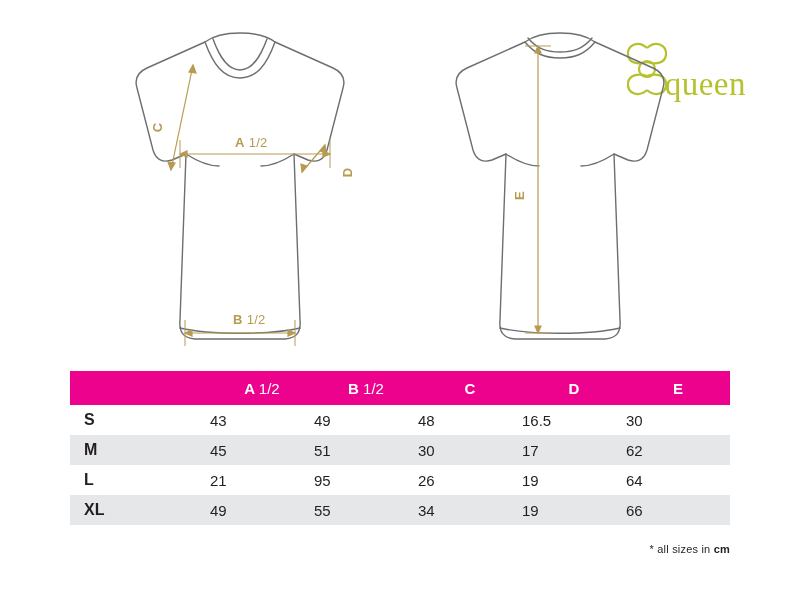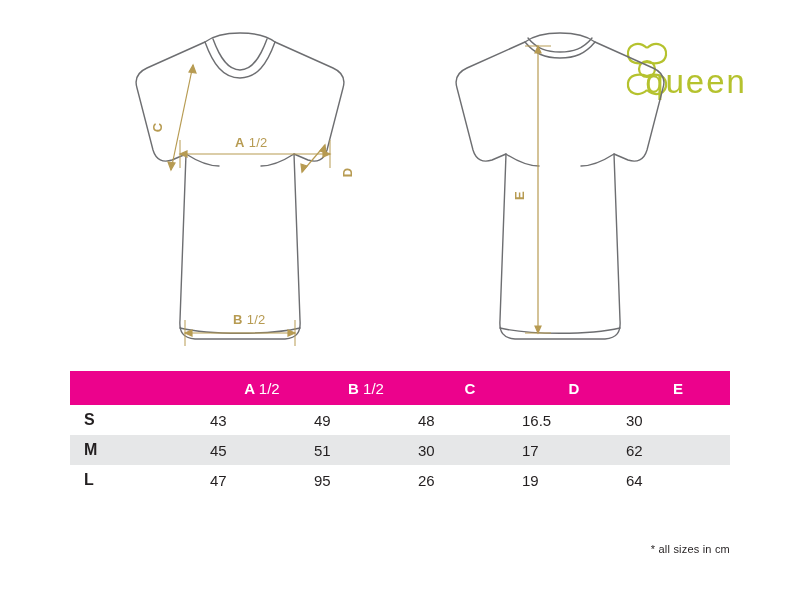--- a/index.html
+++ b/index.html
@@ -34,21 +34,21 @@
     position: absolute;
     right: 68px;
     top: 0;
     width: 62px;
     height: 62px;
   }
   #logo .logo-word {
     position: absolute;
     right: 0px;
     top: 30px;
-    font-family: Liberation Mono, monospace;
+    font-family: Liberation Serif, serif;
     font-size: 33px;
     letter-spacing: 0.5px;
     color: #b5c22e;
     line-height: 1;
   }
 
   
   .shirt-svg {
     position: absolute;
   }
@@ -101,21 +101,21 @@
 
   
   #footnote {
     position: absolute;
     right: 70px;
     top: 543px;
     font-size: 11px;
     color: #231f20;
     letter-spacing: 0.2px;
   }
-  #footnote b { font-weight: normal; }
+  #footnote b { font-weight: bold; }
 
   
   .measure-label {
     position: absolute;
     font-size: 13px;
     font-weight: bold;
     color: #b79b52;
     letter-spacing: 0.3px;
     white-space: nowrap;
   }
@@ -296,26 +296,34 @@
       <tr class="row-even">
         <td class="size-label">M</td>
         <td>45</td>
         <td>51</td>
         <td>30</td>
         <td>17</td>
         <td>62</td>
       </tr>
       <tr class="row-odd">
         <td class="size-label">L</td>
-        <td>47</td>
+        <td>21</td>
         <td>95</td>
         <td>26</td>
         <td>19</td>
         <td>64</td>
       </tr>
+      <tr class="row-even">
+        <td class="size-label">XL</td>
+        <td>49</td>
+        <td>55</td>
+        <td>34</td>
+        <td>19</td>
+        <td>66</td>
+      </tr>
     </tbody>
   </table>
 
   <div id="footnote">
     <span>* all sizes in </span><b>cm</b>
   </div>
 
 </div>
 
 </body></html>

